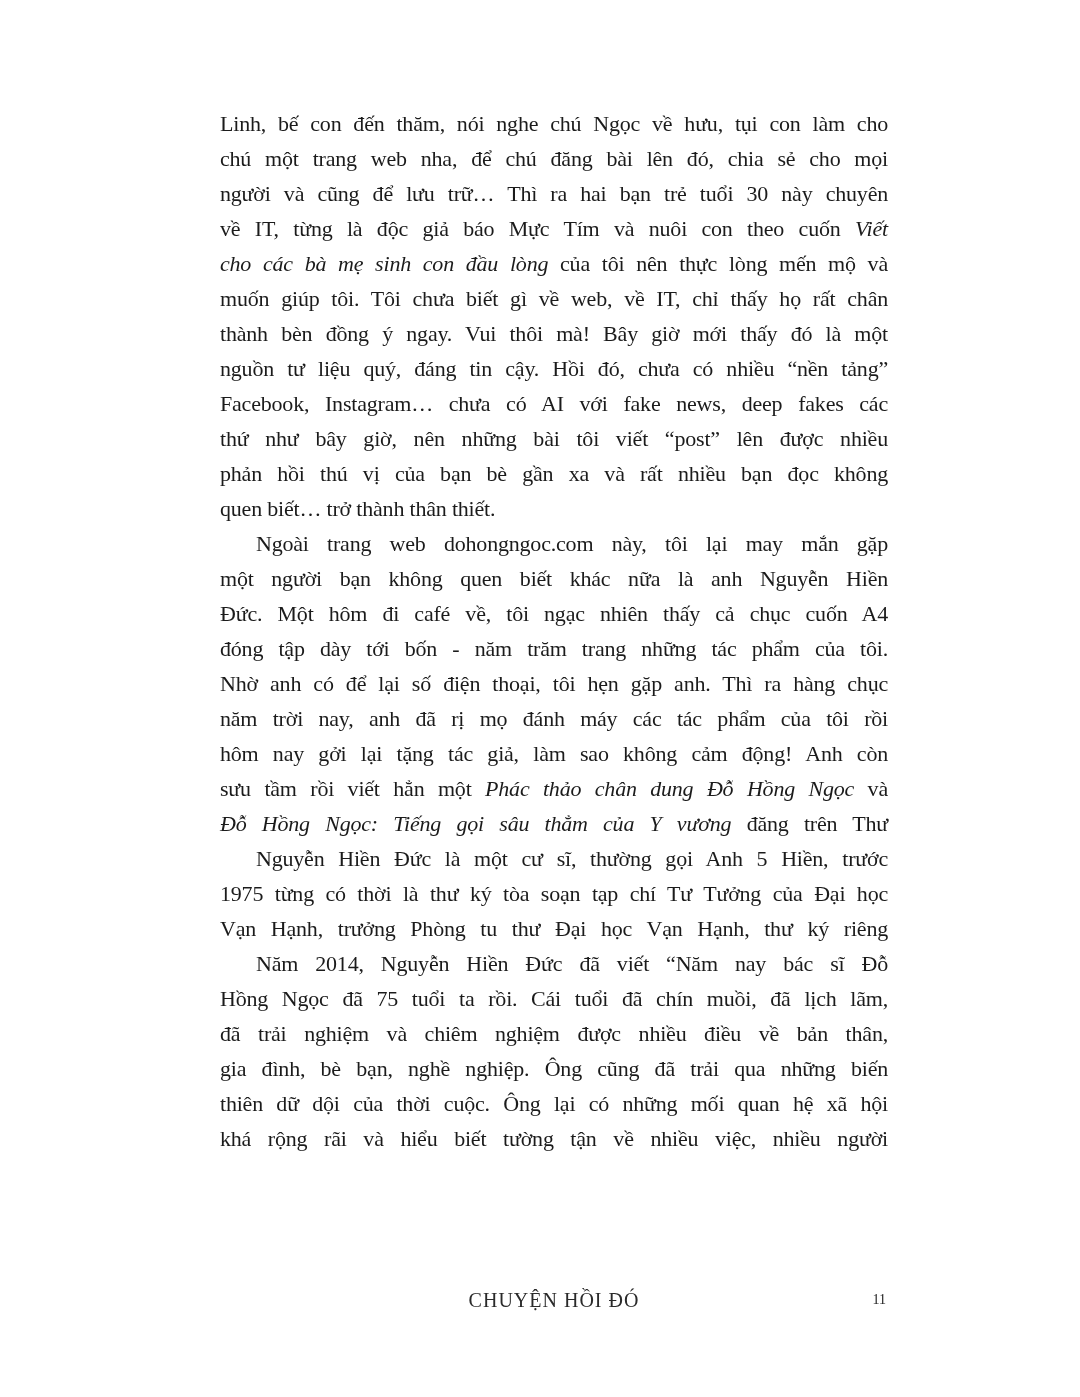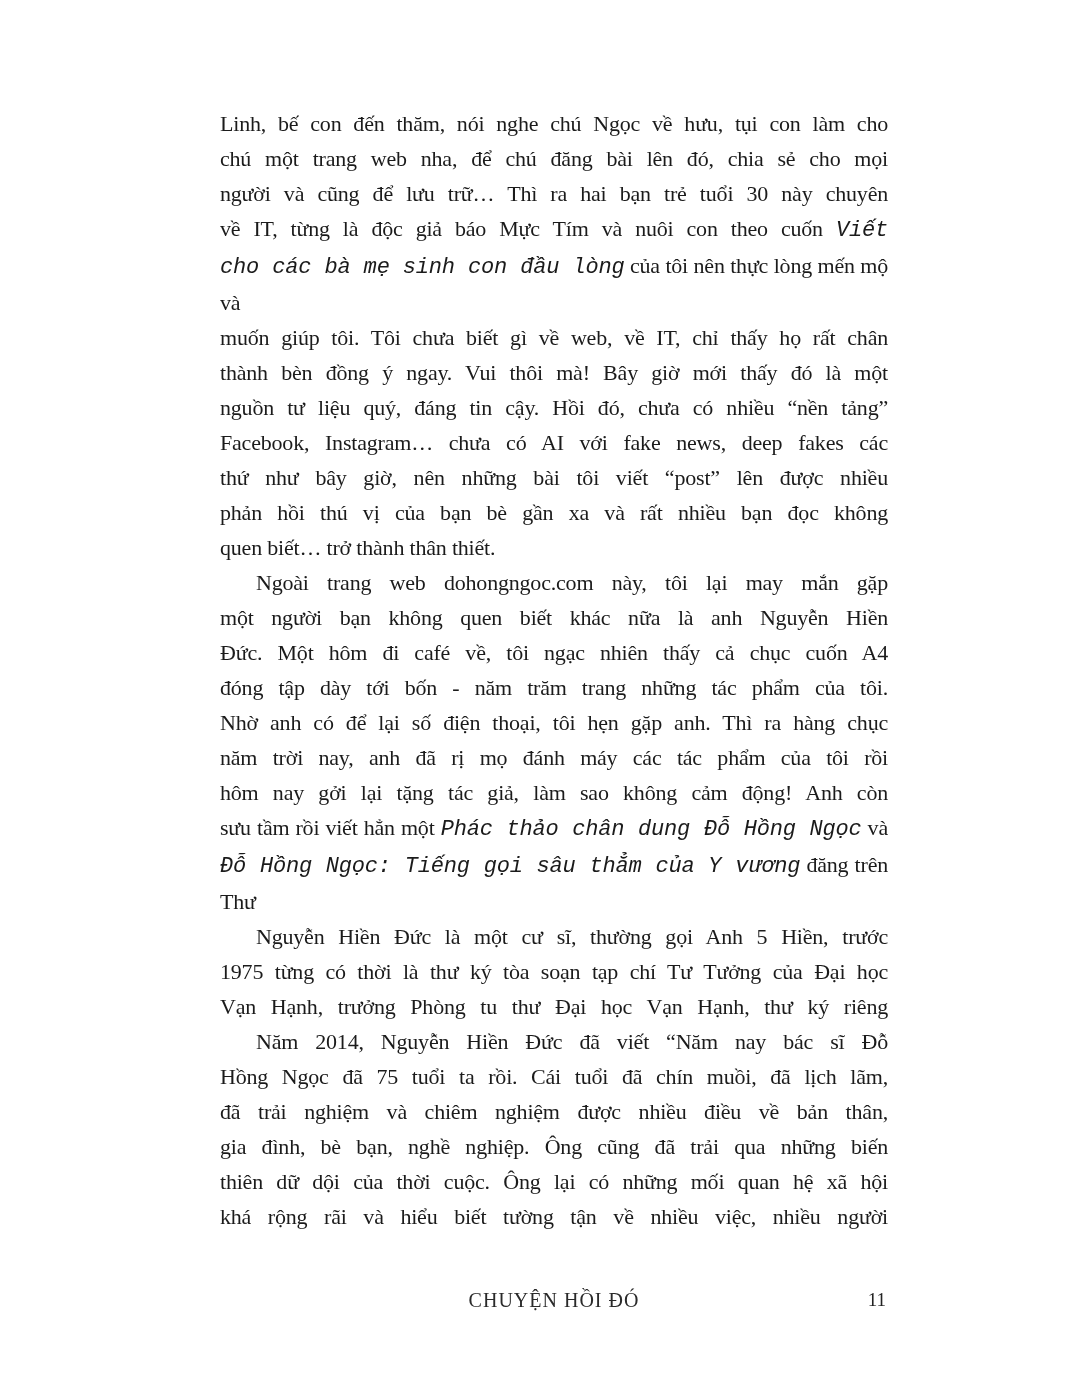--- a/index.html
+++ b/index.html
@@ -31,21 +31,20 @@
     text-align: justify;
     text-align-last: justify;
     white-space: normal;
     color: #1b1b1b;
   }
   .line.end { text-align-last: left; }
   .para.indent .line:first-child { text-indent: 36px; }
   .line em {
     font-style: italic;
     letter-spacing: -0.2px;
-    font-family: Liberation Mono, monospace;
   }
   .footer {
     position: absolute;
     left: 220px;
     top: 1284px;
     width: 668px;
     height: 32px;
   }
   .running-title {
     position: absolute;
@@ -54,21 +53,21 @@
     text-align: center;
     font-size: 20px;
     line-height: 32px;
     letter-spacing: 1px;
     color: #2a2a2a;
   }
   .page-number {
     position: absolute;
     right: 2px;
     top: 0;
-    font-size: 19px;
+    font-size: 14px;
     line-height: 32px;
     color: #222222;
   }
 </style>
 </head>
 <body>
 
 <div class="page">
 
   <div class="text-block">

